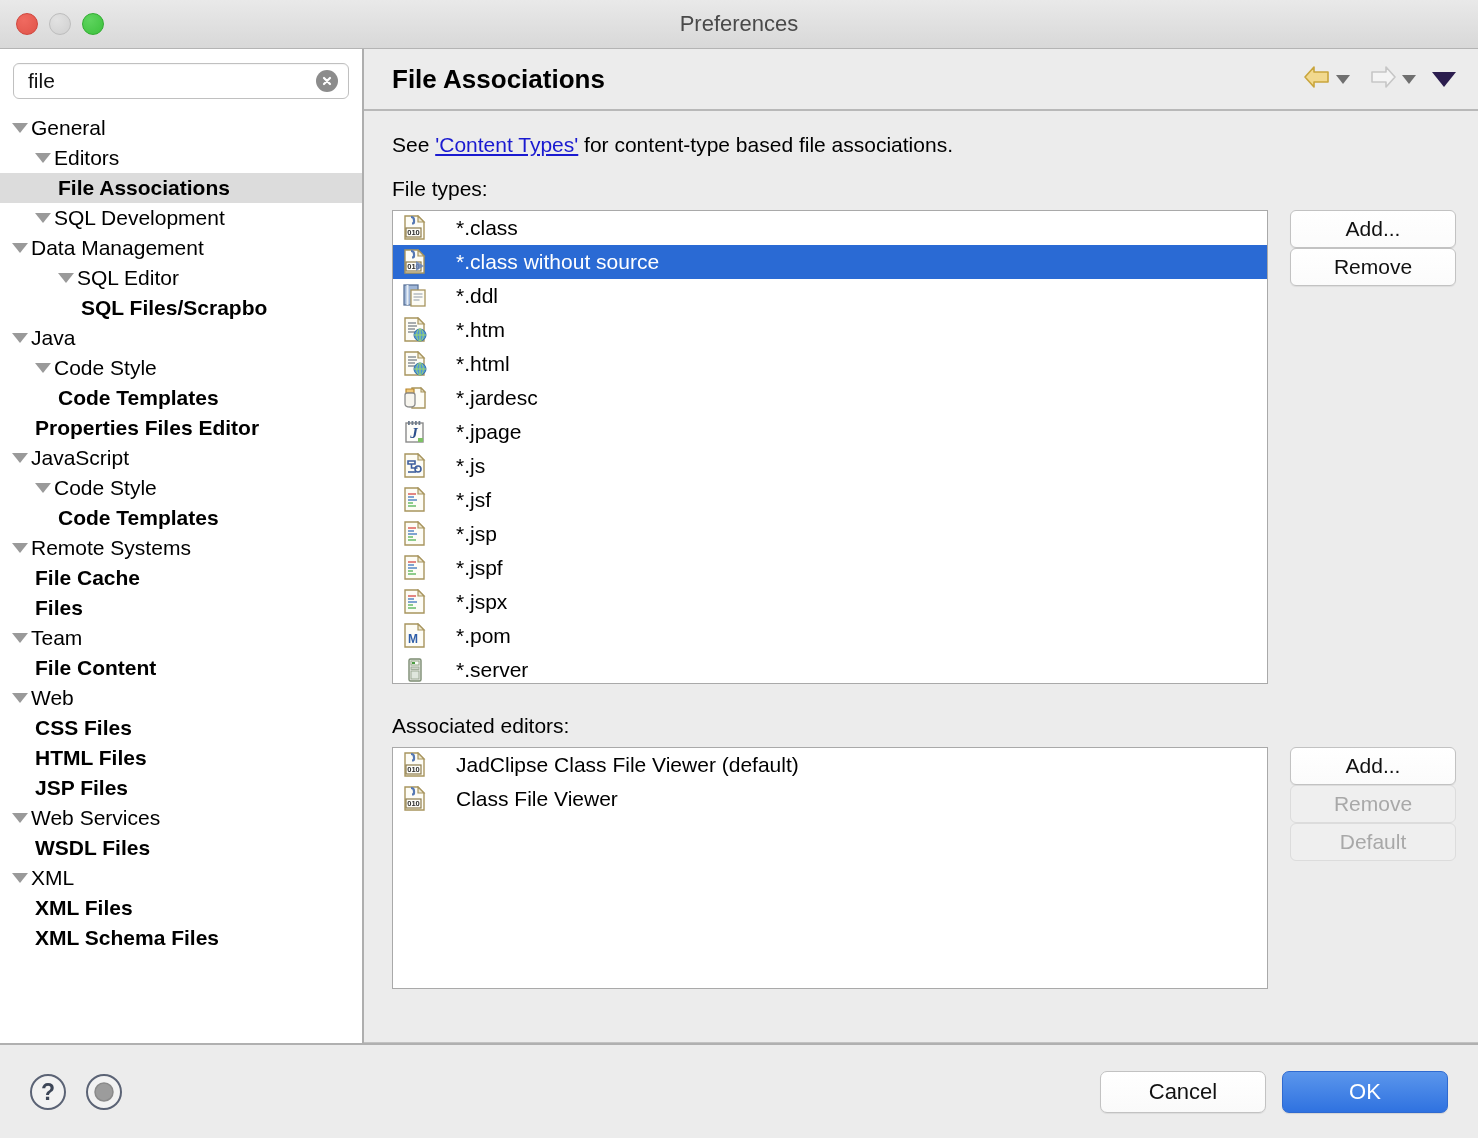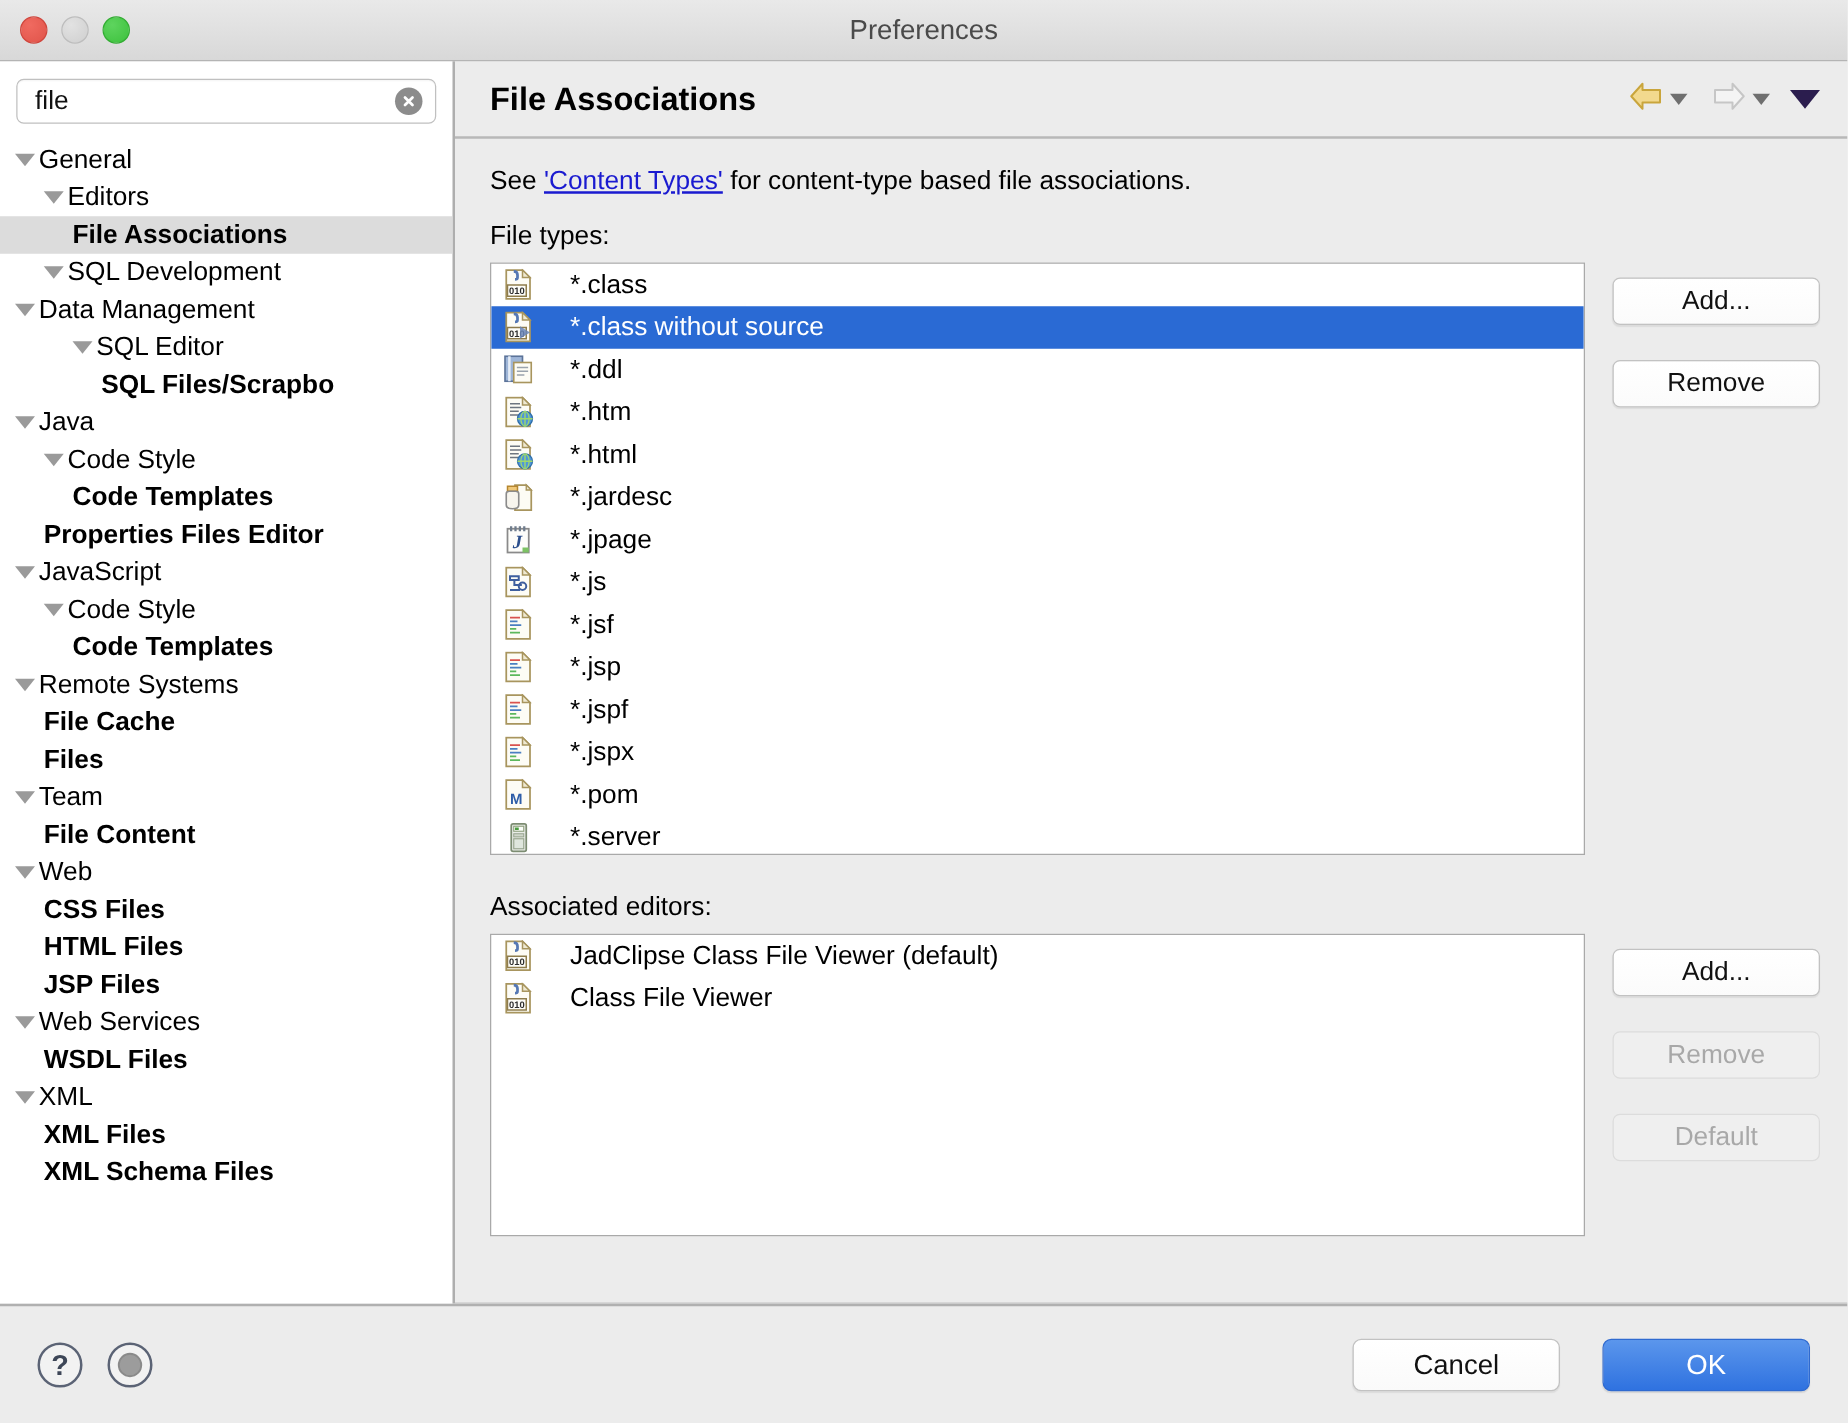--- a/index.html
+++ b/index.html
@@ -176,38 +176,38 @@
   .btncol { display: flex; flex-direction: column; width: 166px; flex: 0 0 166px; }
   .btn {
     height: 38px;
     background: linear-gradient(to bottom, #ffffff, #fbfbfb);
     border: 1px solid #c2c2c2;
     border-radius: 6px;
     font-family: "Liberation Sans", sans-serif;
     font-size: 21px; color: #111;
     box-shadow: 0 1px 1px rgba(0,0,0,0.07);
     cursor: pointer;
-    display: flex; align-items: center; justify-content: center; margin-top: 12px;
+    display: flex; align-items: center; justify-content: center;
   }
   .btn.disabled { color: #a8a8a8; background: #efefef; border-color: #dcdcdc; box-shadow: none; cursor: default; }
-  .btn + .btn { margin-top: 28px; }
+  .btn + .btn { }
 
   .spacer-gap { height: 30px; }
 
   
   .footer {
     flex: 0 0 95px; height: 95px;
     background: #ececec;
     border-top: 2px solid #b0b0b0;
     display: flex; align-items: center;
     padding: 0 30px 0 28px;
   }
   .footer-left { display: flex; align-items: center; gap: 16px; flex: 1 1 auto; }
   .circ-btn { width: 40px; height: 40px; cursor: pointer; }
-  .footer-right { display: flex; align-items: center; gap: 34px; justify-content: flex-end; }
+  .footer-right { display: flex; align-items: center; gap: 16px; justify-content: flex-end; }
   .fbtn {
     height: 42px; min-width: 166px;
     border-radius: 7px;
     font-family: "Liberation Sans", sans-serif;
     font-size: 22px;
     display: flex; align-items: center; justify-content: center;
     cursor: pointer;
   }
   .fbtn.cancel {
     background: linear-gradient(to bottom, #ffffff, #fafafa);

